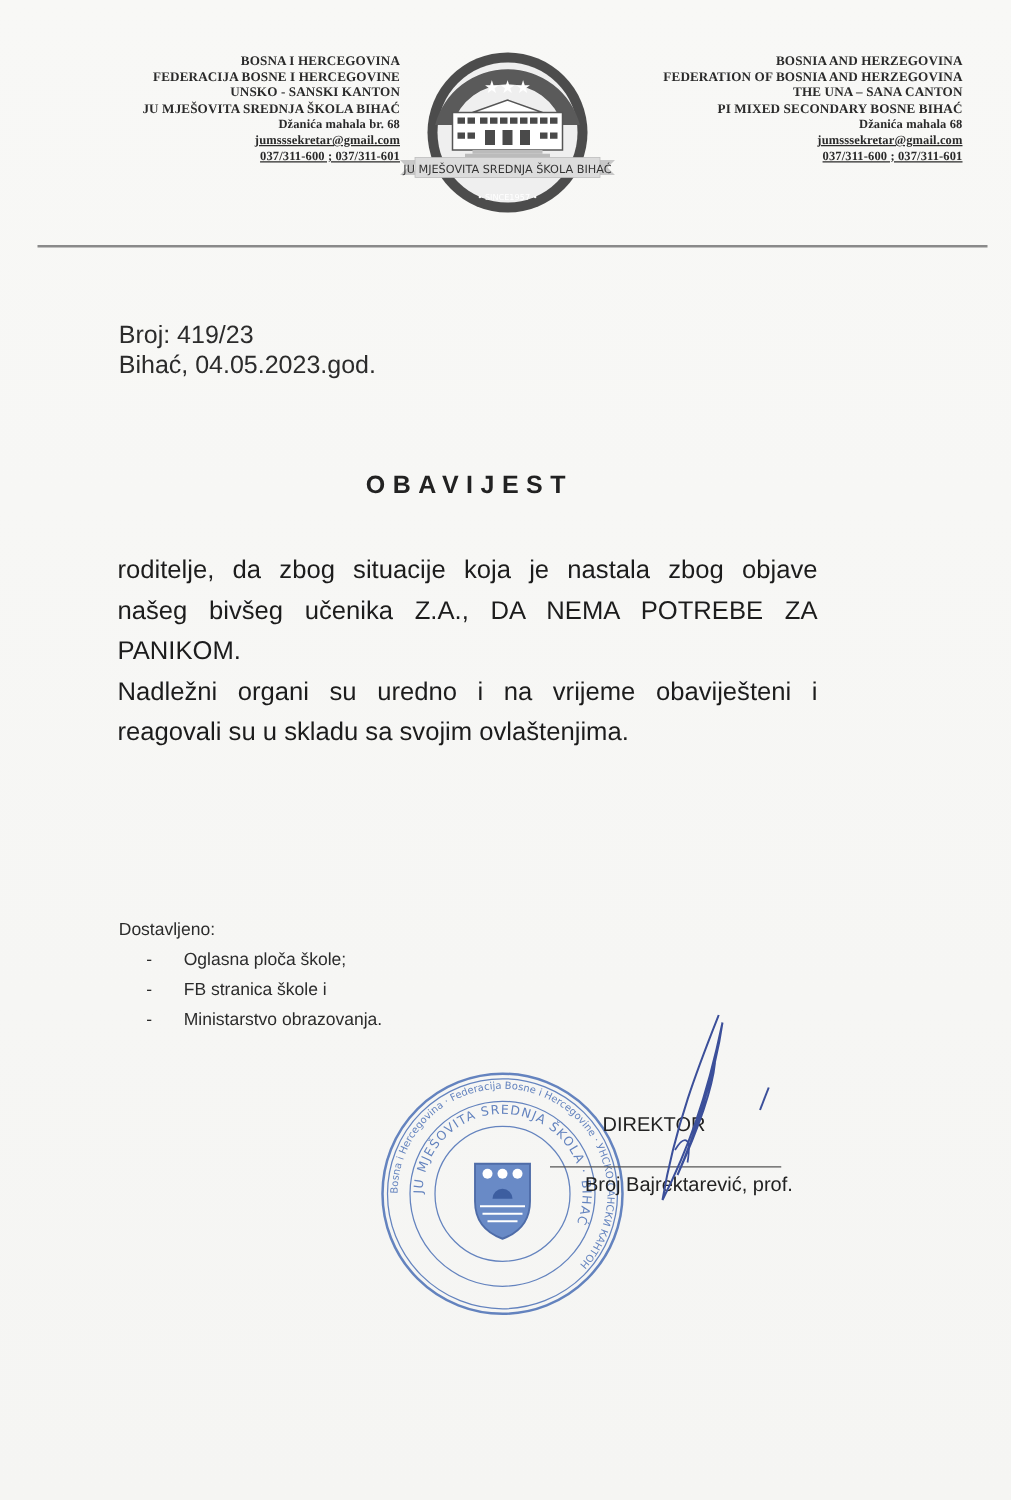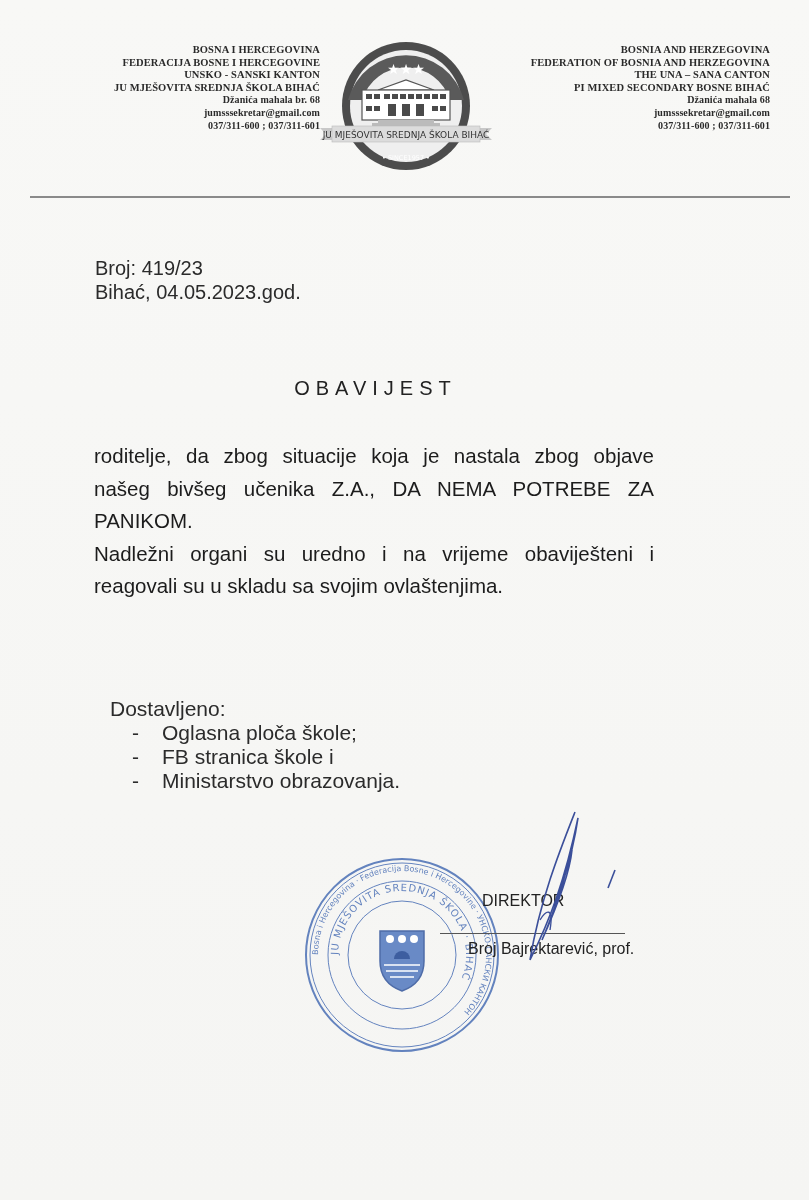--- a/index.html
+++ b/index.html
@@ -10,33 +10,33 @@
       color: #1e1e1e;
       position: relative;
     }
     .page { position: absolute; inset: 0; background: linear-gradient(180deg,#f8f8f6 0%,#f5f5f3 100%); }
     .lh-col {
       position: absolute; top: 44px; width: 270px; text-align: right;
       font-family: "Liberation Serif", serif; font-weight: bold; color: #2a2a2a;
     }
     .lh-col .line { font-size: 10.5px; line-height: 12.6px; letter-spacing: 0.1px; white-space: nowrap; }
     .lh-col .small { font-size: 10px; }
-    .lh-col .ul { }
+    .lh-col .ul { text-decoration: underline; }
     .lh-left { left: 50px; }
     .lh-right { left: 500px; }
     .logo { position: absolute; left: 318px; top: 38px; width: 176px; height: 140px; }
     .hr { position: absolute; left: 30px; top: 196px; width: 760px; height: 1.5px; background: #8a8a8a; }
     .meta { position: absolute; left: 95px; top: 256px; font-size: 20px; line-height: 24px; color: #2b2b2b; }
     .title { position: absolute; left: 0; width: 751px; top: 377px; text-align: center;
-      font-size: 20px; letter-spacing: 6px; color: #222; }
+      font-size: 20px; letter-spacing: 6px; color: #222; font-weight: bold; }
     .body-text { position: absolute; left: 94px; top: 440px; width: 560px;
       font-size: 20.5px; line-height: 32.5px; text-align: justify; color: #1c1c1c; }
     .body-text .l { display: block; text-align-last: justify; }
     .body-text .last { text-align-last: left; }
-    .delivered { position: absolute; left: 95px; top: 697px; font-size: 21px; line-height: 24px; color: #2b2b2b; margin-left: 15px; }
+    .delivered { position: absolute; left: 95px; top: 731px; font-size: 14px; line-height: 24px; color: #2b2b2b; }
     .delivered ul { list-style: none; margin: 0; padding: 0; }
     .delivered li { display: flex; }
     .delivered .dash { width: 30px; padding-left: 22px; }
     .stamp { position: absolute; left: 302px; top: 855px; width: 200px; height: 200px; }
     .signature { position: absolute; left: 520px; top: 810px; width: 110px; height: 160px; }
     .dir-title { position: absolute; left: 482px; top: 892px; font-size: 16px; color: #222; }
     .sig-line { position: absolute; left: 440px; top: 933px; width: 185px; height: 1px; background: #555; }
     .dir-name { position: absolute; left: 468px; top: 940px; font-size: 16px; color: #222; }
   </style>
 </head>

